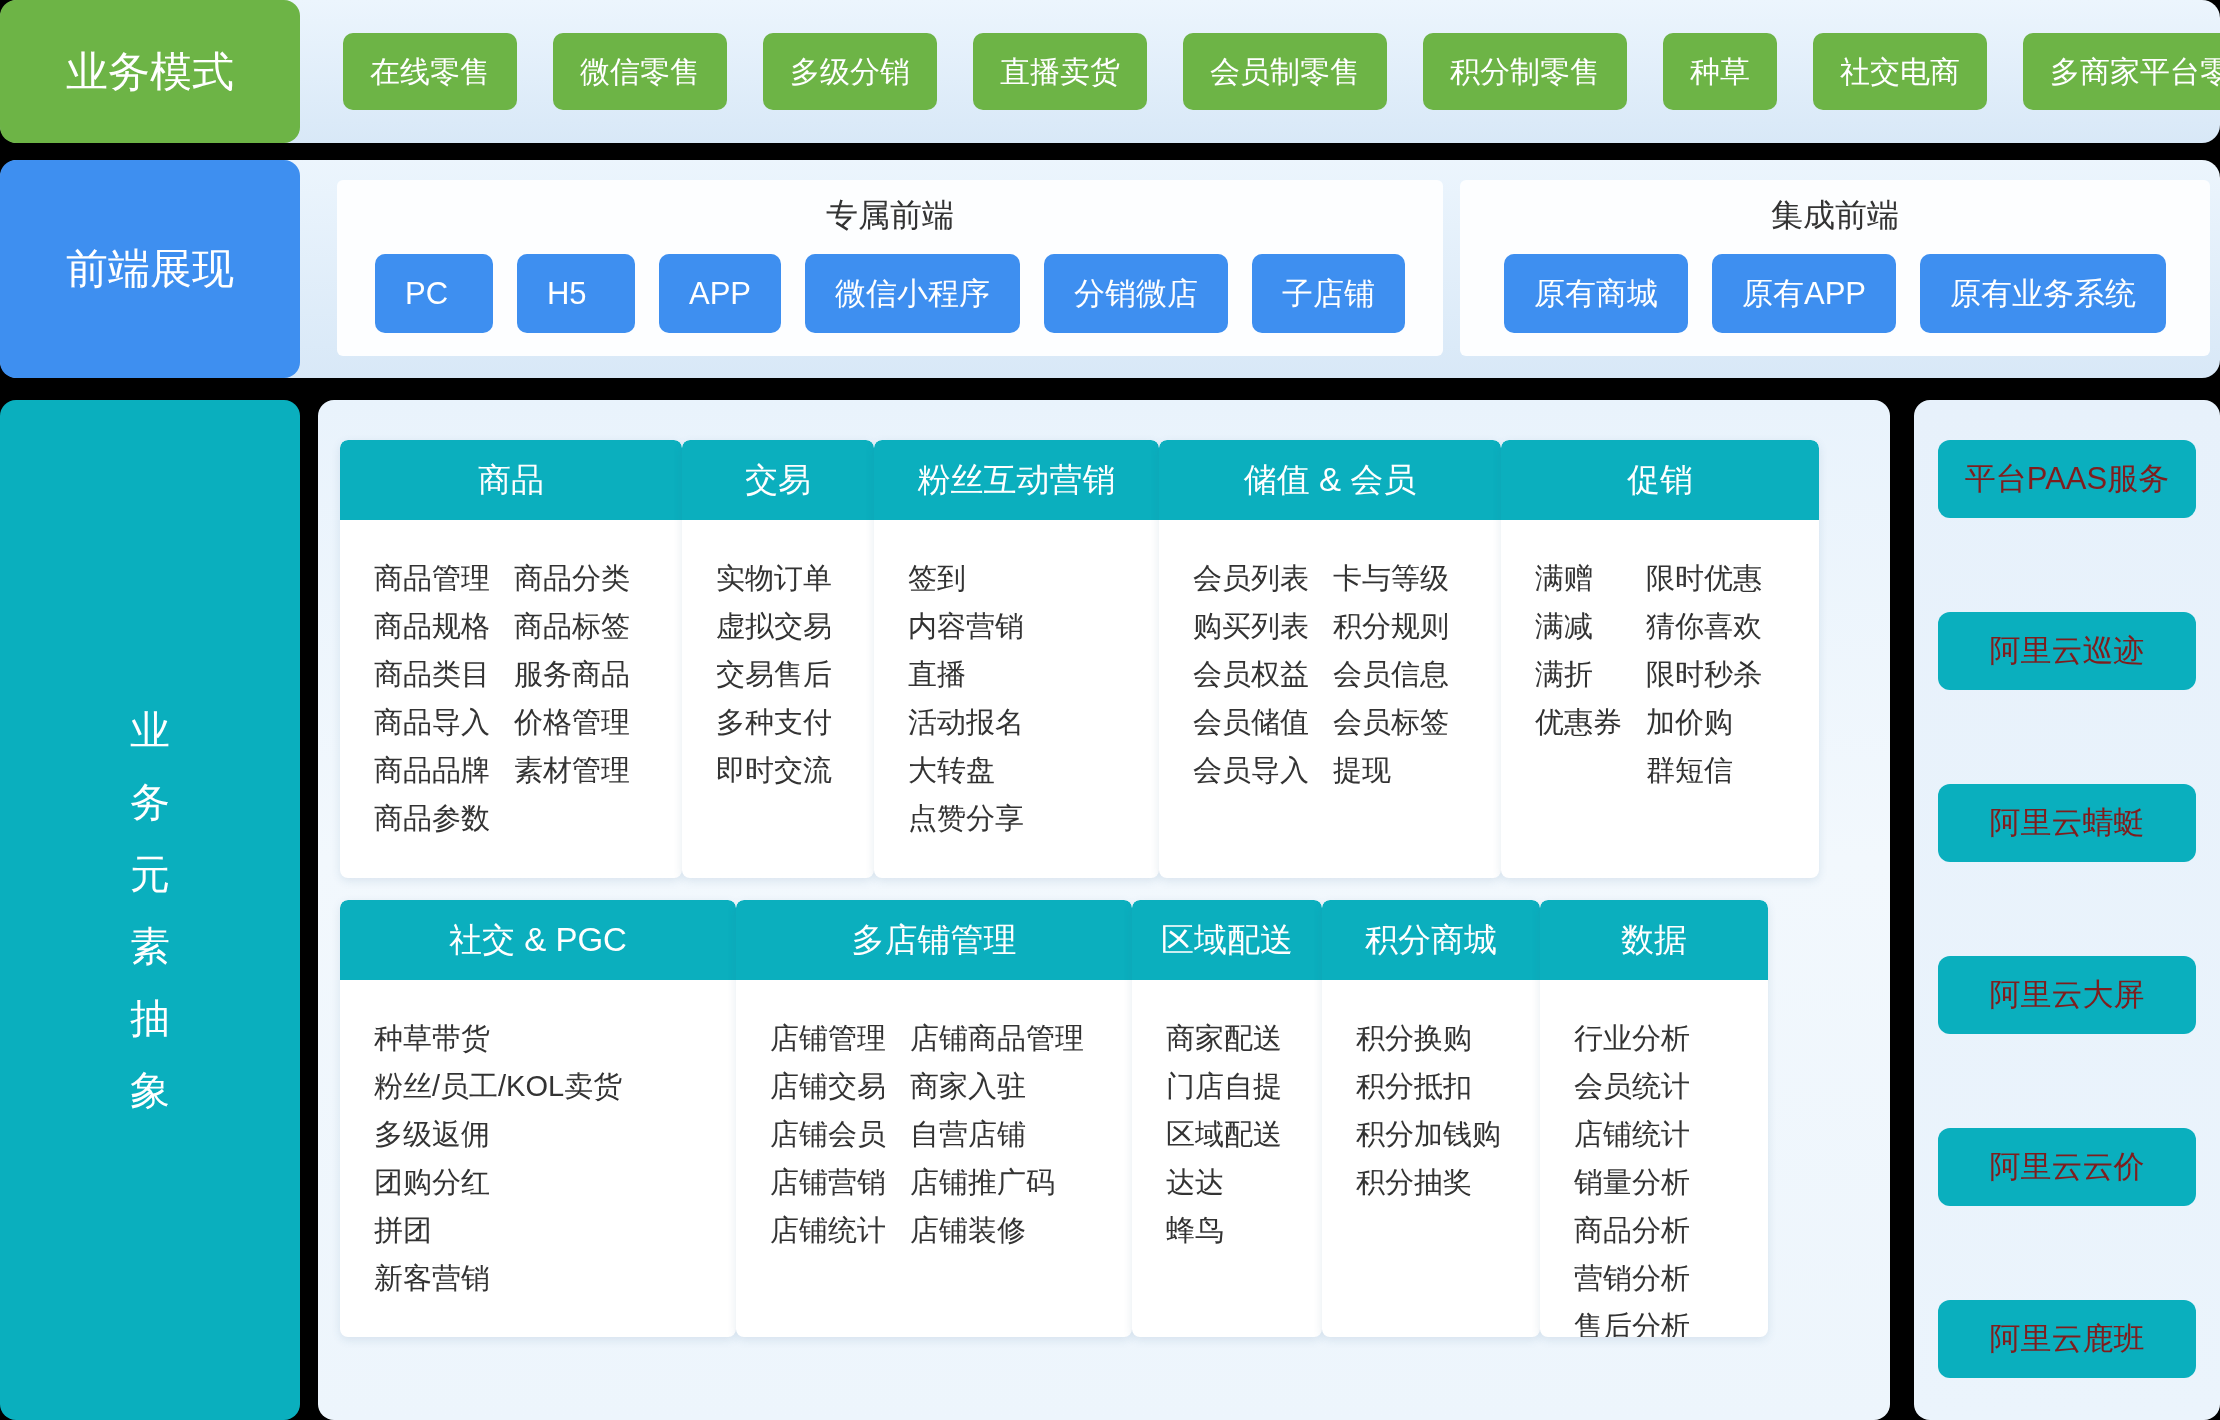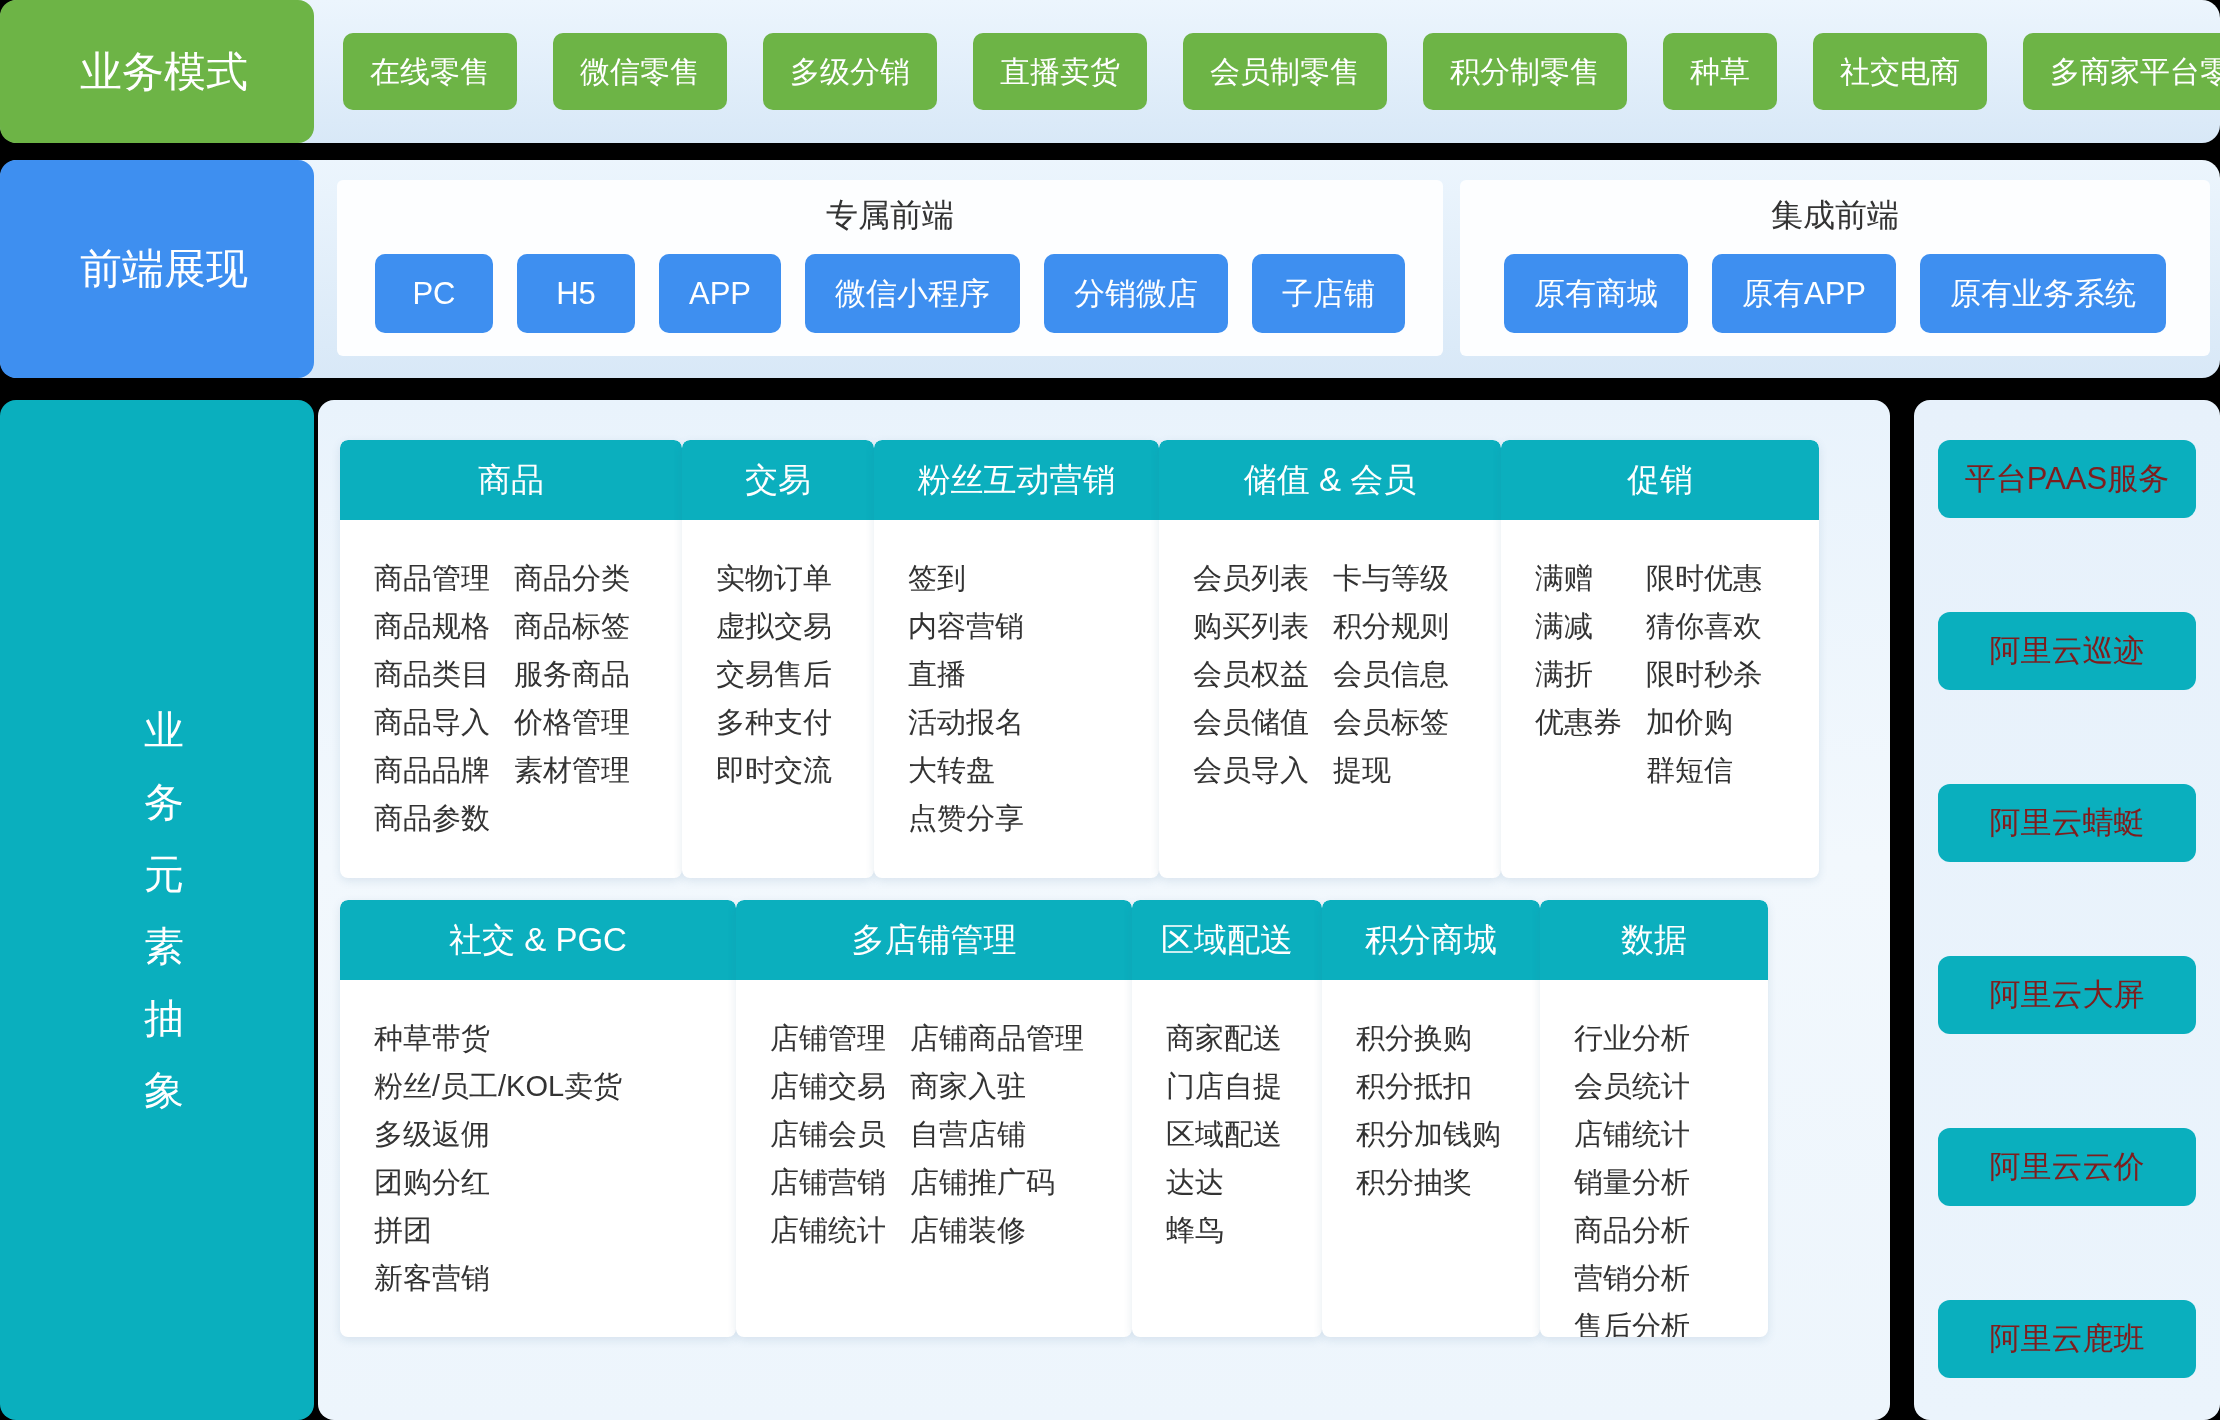--- a/index.html
+++ b/index.html
@@ -5,37 +5,37 @@
   html,body{margin:0;padding:0;background:#000;}
   .stage{position:relative;width:2220px;height:1420px;background:#000;overflow:hidden;
          font-family:"Liberation Sans","DejaVu Sans",sans-serif;}
   .band{position:absolute;left:0;width:2220px;border-radius:18px;
         background:linear-gradient(180deg,#ecf5fd 0%,#d8e8f7 100%);}
   .band-1{top:0;height:143px;}
   .band-2{top:160px;height:218px;}
   .band-3{top:400px;height:1020px;background:none;border-radius:0;}
 
   .label{position:absolute;color:#fff;display:flex;align-items:center;justify-content:center;
-         font-size:42px;font-weight:500;border-radius:16px;padding-left:14px;}
+         font-size:42px;font-weight:500;border-radius:16px;}
   .label-green{left:0;top:0;width:300px;height:143px;background:#6db446;}
   .label-blue{left:0;top:0;width:300px;height:218px;background:#3e8ff0;}
   .label-teal{left:0;top:0;width:300px;height:1020px;background:#0aafbe;
               flex-direction:column;gap:17px;font-size:40px;}
 
   .chips{position:absolute;display:flex;gap:36px;}
   .band-1 .chips{left:343px;top:33px;}
   .chip{height:77px;line-height:77px;padding:0 27px;border-radius:10px;color:#fff;
         font-size:30px;background:#6db446;white-space:nowrap;}
 
   .panel{position:absolute;top:20px;height:176px;background:#fdfeff;border-radius:6px;}
   .panel-dedicated{left:337px;width:1106px;}
   .panel-integrated{left:1460px;width:750px;}
   .panel-title{text-align:center;margin-top:14px;font-size:32px;color:#333;}
   .panel .chips{position:static;display:flex;justify-content:center;gap:24px;margin-top:16px;}
-  .panel .chip{height:79px;line-height:79px;background:#3e8ff0;min-width:118px;text-align:center;
+  .panel .chip{height:79px;line-height:79px;background:#3e8ff0;min-width:118px;
                font-size:31px;padding:0 30px;box-sizing:border-box;border-radius:10px;}
 
   .main-panel{position:absolute;left:318px;top:0;width:1572px;height:1020px;border-radius:16px;
               background:linear-gradient(180deg,#e9f3fc 0%,#f2f8fd 45%,#edf5fc 100%);}
   .cards-row{position:absolute;left:22px;display:flex;}
   .row-a{top:40px;}
   .row-b{top:500px;}
   .card{background:#fff;border-radius:8px;box-shadow:0 3px 10px rgba(40,90,130,.12);overflow:hidden;}
   .row-a .card{height:438px;}
   .row-b .card{height:437px;}

